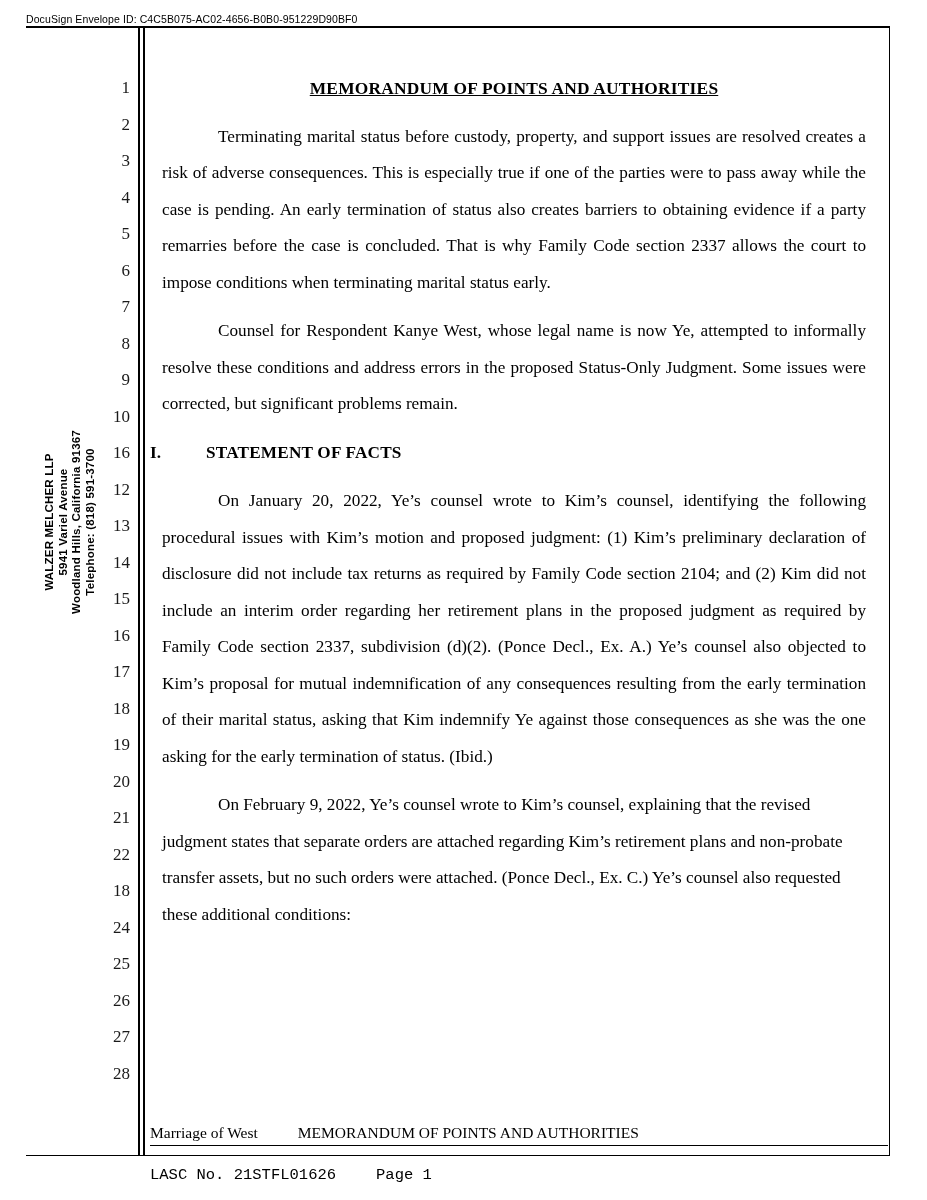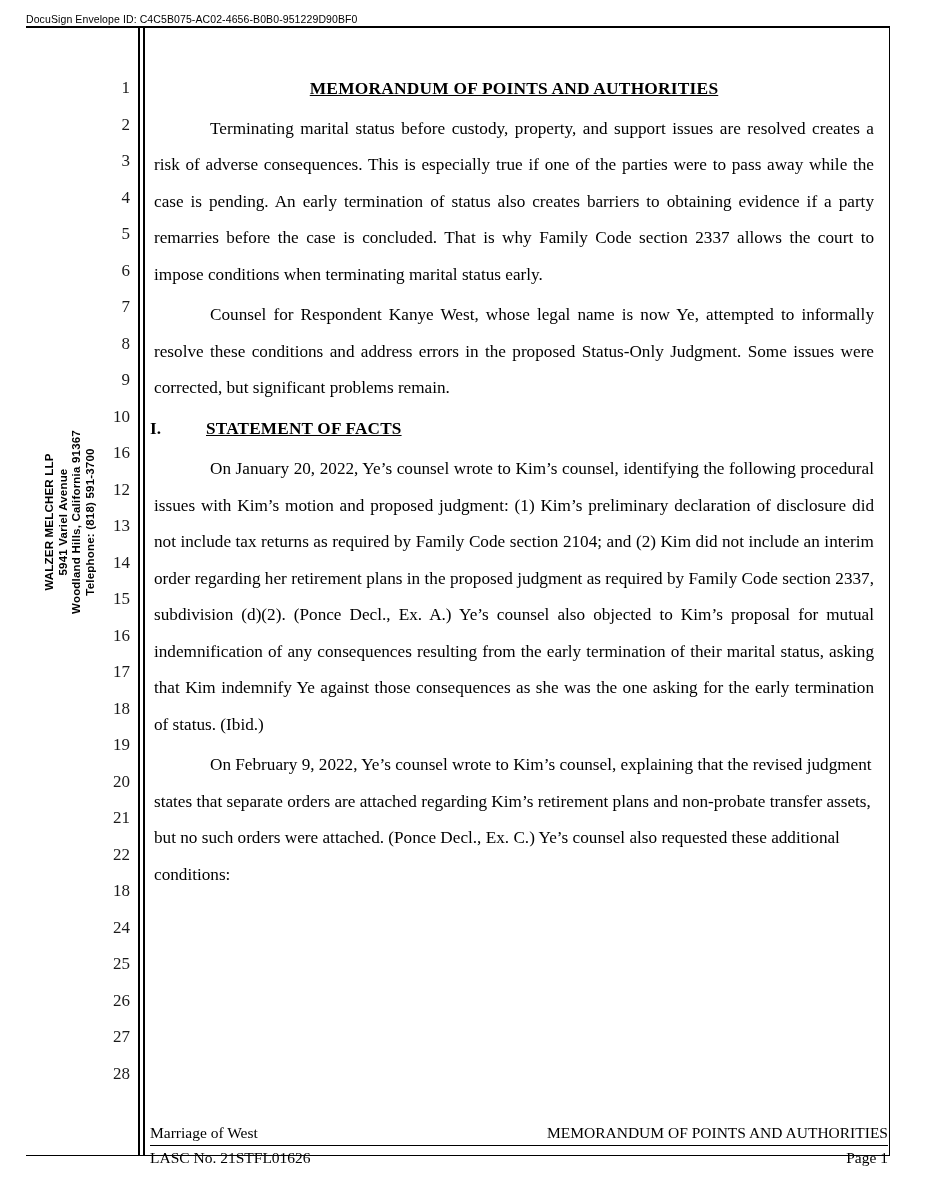--- a/index.html
+++ b/index.html
@@ -113,62 +113,61 @@
   }
   .doc-title {
     text-align: center;
     font-weight: bold;
     text-decoration: underline;
     letter-spacing: 0.2px;
     font-size: 17.4px;
     white-space: nowrap;
   }
   p.para {
-    margin: 4px;
+    margin: 12px;
     text-indent: 56px;
     text-align: justify;
     text-justify: inter-word;
   }
   p.para.last-short { text-align: left; }
   .italic { }
 
   .section-head {
     display: flex;
     align-items: baseline;
     font-weight: bold;
   }
   .section-num {
     width: 56px;
     flex: 0 0 56px;
   }
   .section-title {
-    text-decoration: underline;
     letter-spacing: 0.2px;
   }
 
   
   .footer {
     position: absolute;
     left: 150px;
     top: 1123px;
     width: 738px;
     font-size: 15.5px;
   }
   .footer-row {
     display: flex;
-    justify-content: space-between;
     align-items: baseline;
     line-height: 20px;
     white-space: nowrap;
+    gap: 40px;
   }
   .footer-rule {
     border-top: 1.6px solid #000;
     margin: 2px 0 1px 0;
   }
-  .footer-row.lower { padding-top: 1px; }
+  .footer-row.lower { padding-top: 18px; font-family: Liberation Mono, monospace; }
 </style>
 </head>
 <body>
 
 <div id="page">
 
   <div class="docusign-header">DocuSign Envelope ID: C4C5B075-AC02-4656-B0B0-951229D90BF0</div>
 
   <div class="rule rule-top"></div>
   <div class="rule rule-right"></div>

